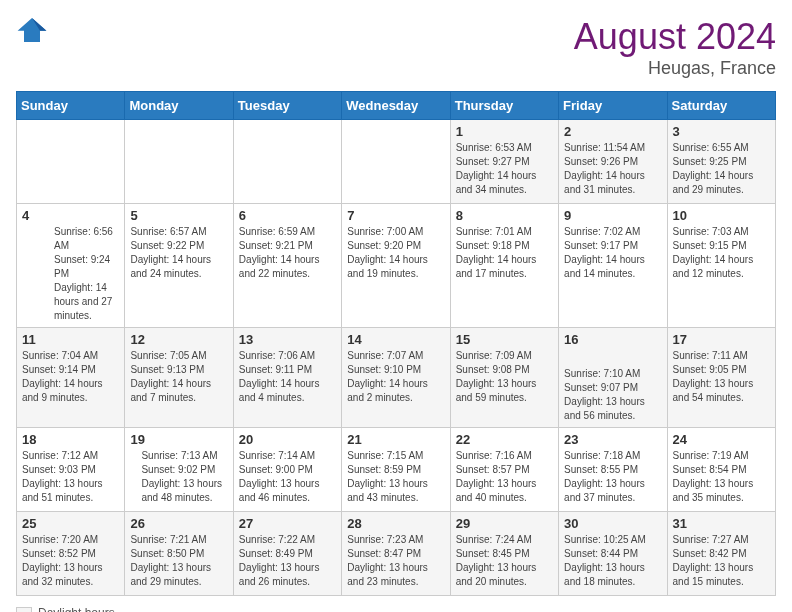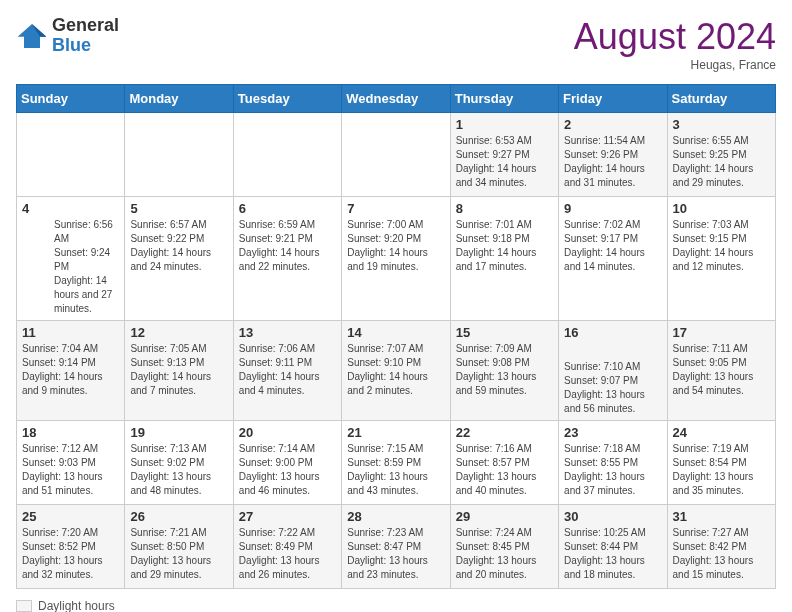--- a/index.html
+++ b/index.html
@@ -32,21 +32,21 @@
     }
     .title-block {
       text-align: right;
     }
     .month-year {
       font-size: 36px;
       color: #701a75;
       font-weight: 300;
     }
     .location {
-      font-size: 12px;
+      font-size: 18px;
       color: #555;
     }
     table {
       width: 100%;
       border-collapse: collapse;
       table-layout: fixed;
     }
     thead th {
       background-color: #2a7bbf;
       color: #fff;
@@ -100,24 +100,20 @@
   </style>
 </head>
 <body>
 
 <div class="header">
   <div class="logo">
     <svg class="logo-icon" viewBox="0 0 40 34" xmlns="http://www.w3.org/2000/svg">
       <polygon points="20,2 38,18 30,18 30,32 10,32 10,18 2,18" fill="#2a7bbf"></polygon>
       <polygon points="20,2 38,18 30,18" fill="#1a5a9f"></polygon>
     </svg>
-    <div class="logo-text">
-      <span style="font-size:18px;font-weight:bold;color:#333;">General</span>
-      <span style="font-size:18px;font-weight:bold;color:#2a7bbf;">Blue</span>
-    </div>
   </div>
   <div class="title-block">
     <div class="month-year">August 2024</div>
     <div class="location">Heugas, France</div>
   </div>
 </div>
 
 <table>
   <thead>
     <tr>
@@ -245,21 +241,21 @@
       </tr>
       <tr>
         <td>
           <div class="day-number">18</div>
           <div class="day-info" style="white-space: pre-line;">Sunrise: 7:12 AM
 Sunset: 9:03 PM
 Daylight: 13 hours and 51 minutes.</div>
         </td>
         <td>
           <div class="day-number">19</div>
-          <div class="day-info" style="white-space: pre-line;">Sunrise: 7:13 AM
+          <div class="day-info" style="white-space: pre-line; margin-left: 11px;">Sunrise: 7:13 AM
 Sunset: 9:02 PM
 Daylight: 13 hours and 48 minutes.</div>
         </td>
         <td>
           <div class="day-number">20</div>
           <div class="day-info" style="white-space: pre-line;">Sunrise: 7:14 AM
 Sunset: 9:00 PM
 Daylight: 13 hours and 46 minutes.</div>
         </td>
         <td>

